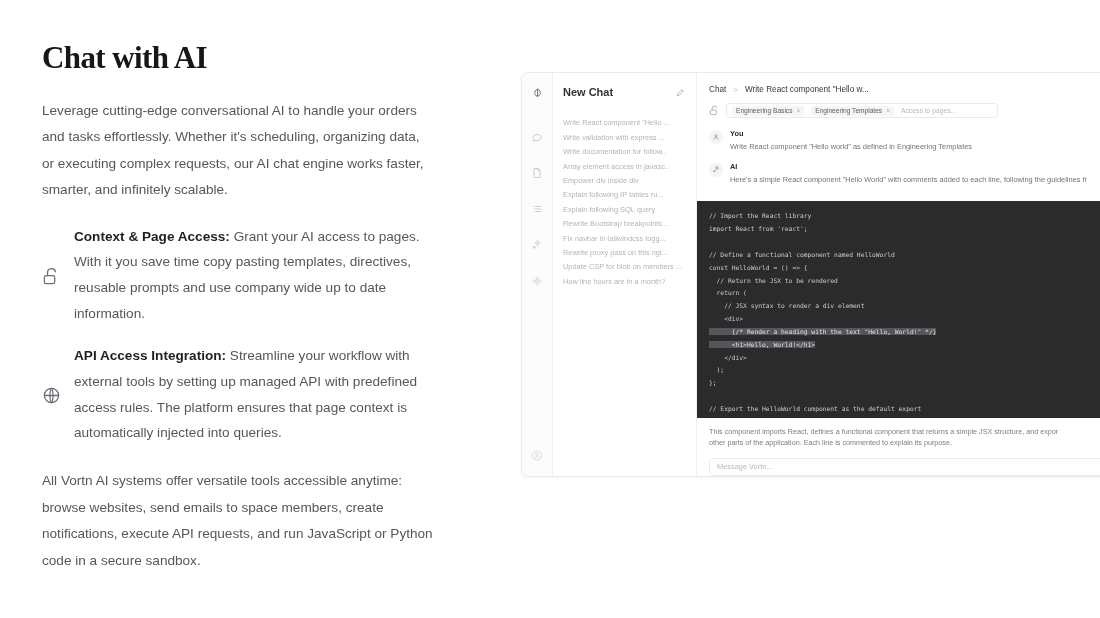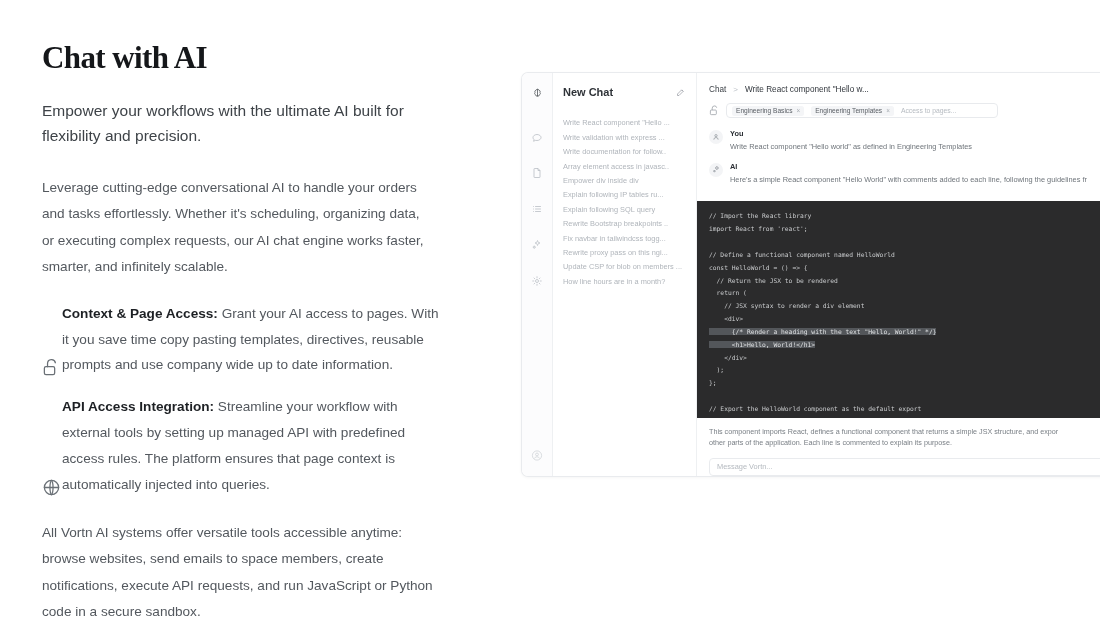--- a/index.html
+++ b/index.html
@@ -24,21 +24,21 @@
     margin-bottom: 26px; max-width: 380px;
   }
   .lede { color:#3e4348; }
   .para {
     font-size: 13.6px; line-height: 1.95; color: #53585e;
     max-width: 392px;
   }
   .para-top { margin-bottom: 20px; }
   .bullets { margin: 0 0 22px 0; }
   .bullet {
-    display: flex; align-items: flex-end;
+    display: flex; gap: 12px; align-items: center;
     margin-bottom: 16px;
   }
   .bullet-icon {
     flex: 0 0 20px; width: 20px; height: 20px; margin-top: 3px;
     color: #6a7076;
   }
   .bullet-icon svg { display:block; width:19px; height:19px; }
   .bullet-text {
     font-size: 13.6px; line-height: 1.9; color: #53585e;
   }
@@ -168,21 +168,20 @@
 </style>
 </head>
 <body>
 
 <div class="page">
 
   <div class="left">
 
     <h1 class="headline">Chat with AI</h1>
 
-    <p class="lede">Empower your workflows with the ultimate AI built for flexibility and precision.</p>
 
     <p class="para para-top">Leverage cutting-edge conversational AI to handle your orders and tasks effortlessly. Whether it's scheduling, organizing data, or executing complex requests, our AI chat engine works faster, smarter, and infinitely scalable.</p>
 
     <div class="bullets">
 
       <div class="bullet">
         <span class="bullet-icon">
           <svg viewBox="0 0 24 24" fill="none" stroke="currentColor" stroke-width="1.6" stroke-linecap="round" stroke-linejoin="round">
             <rect x="3" y="11" width="13" height="10" rx="2"></rect>
             <path d="M7 11V7a5 5 0 0 1 9.9-1"></path>

